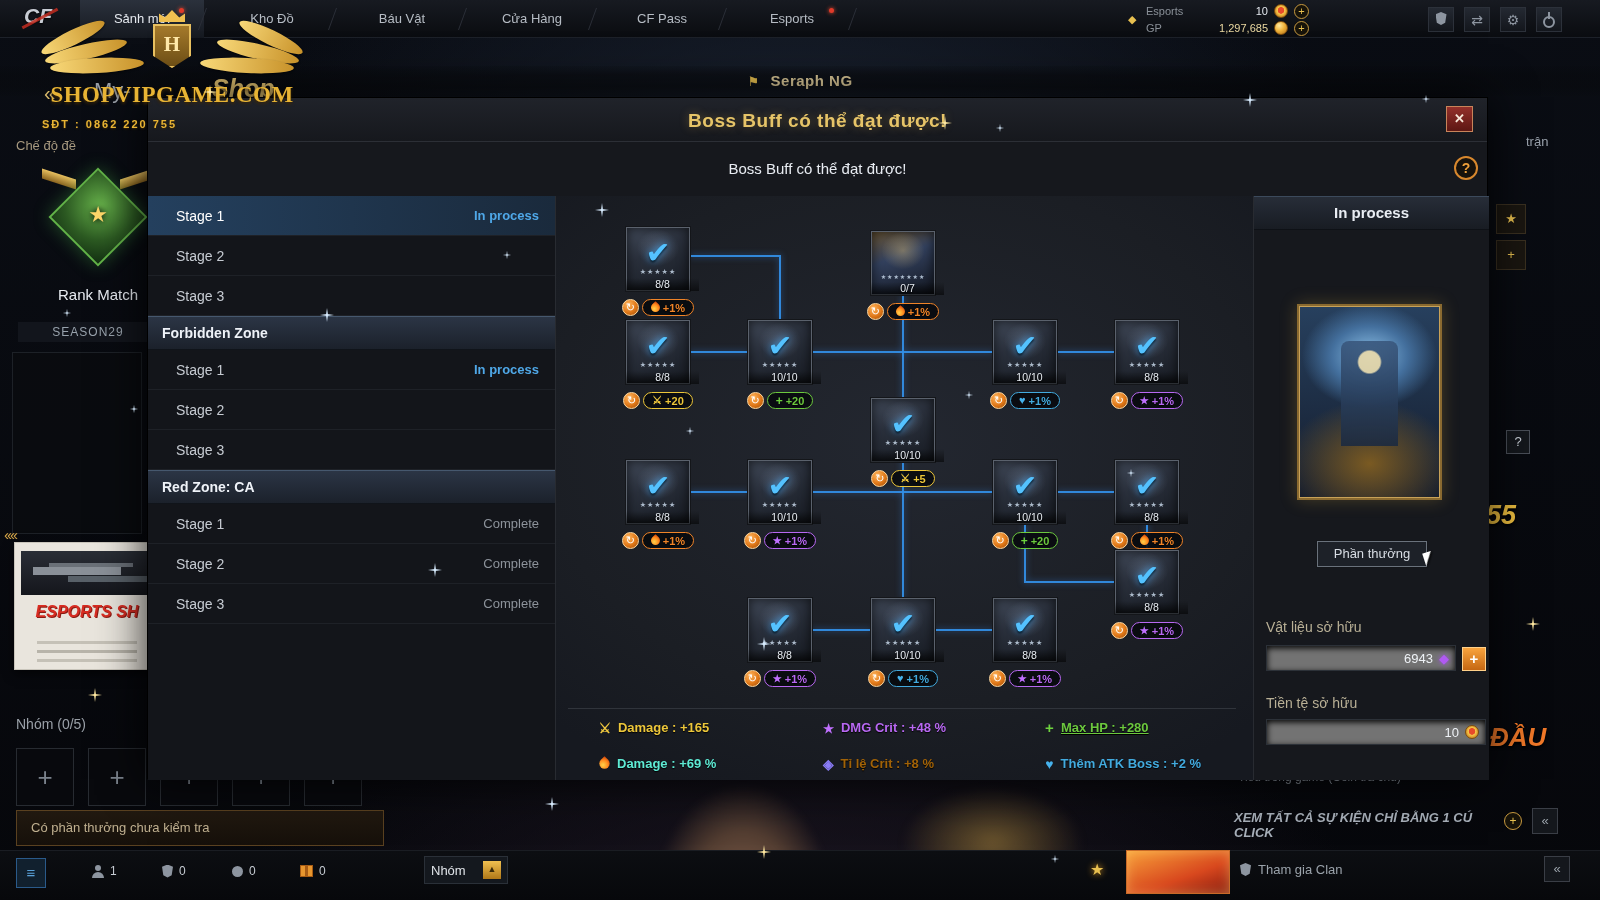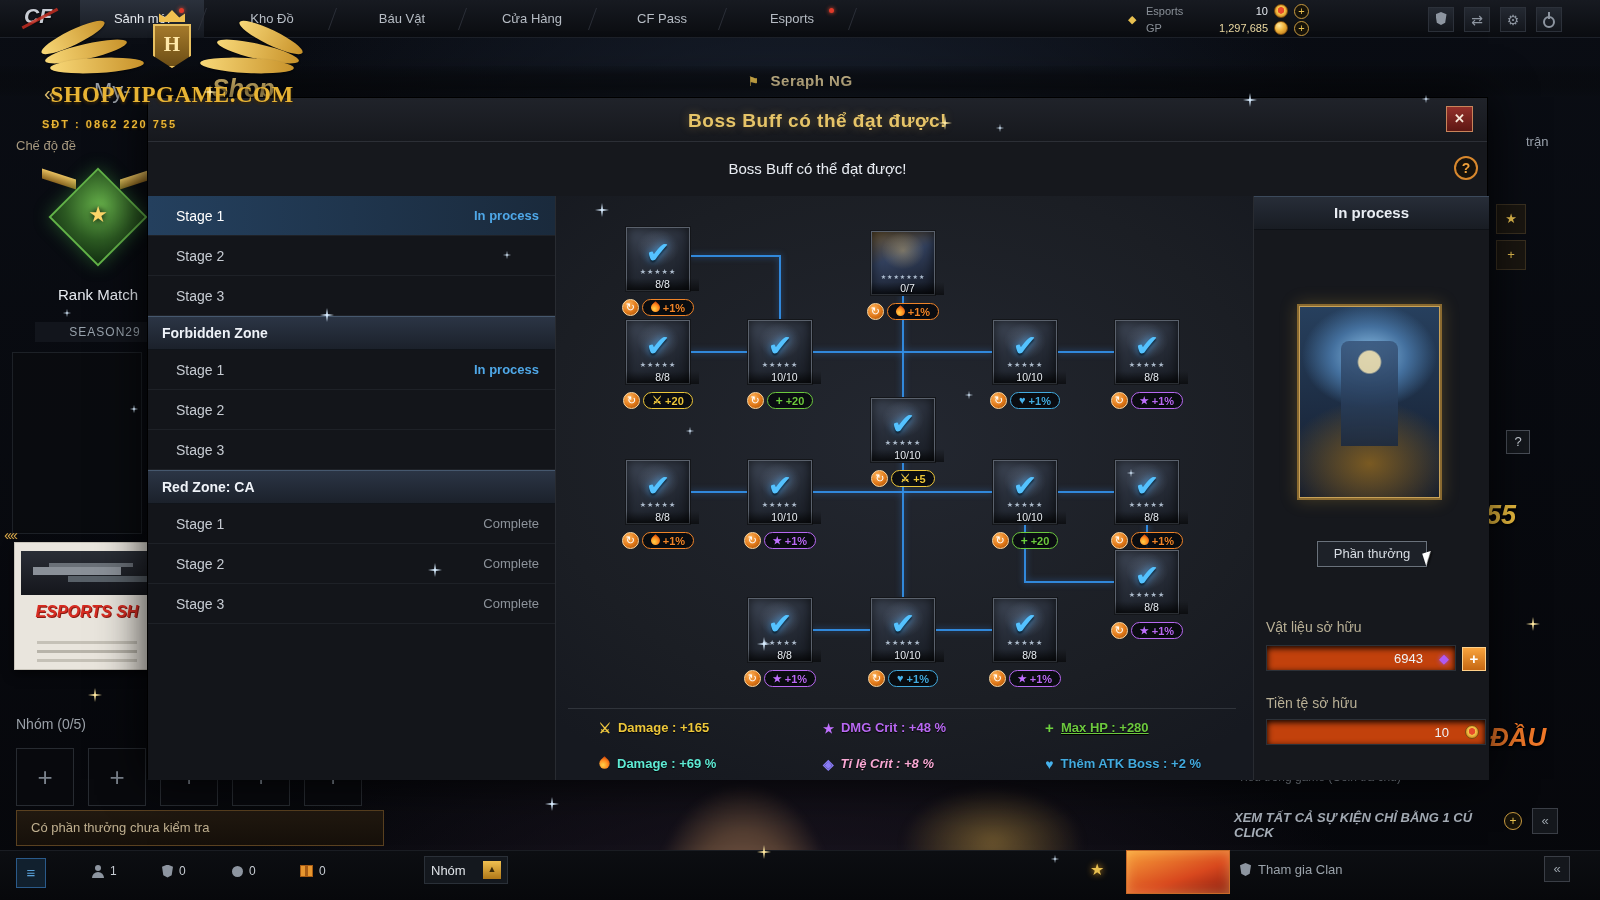--- a/index.html
+++ b/index.html
@@ -48,21 +48,21 @@
 .tabshop{position:absolute;left:212px;top:74px;font-size:25px;color:#e0c070;font-weight:bold;font-style:italic}
 .modelbl{position:absolute;left:16px;top:138px;font-size:13px;color:#a89a80}
 .emblem{position:absolute;left:34px;top:166px;width:128px;height:118px}
 .em-w{position:absolute;top:8px;width:34px;height:10px;background:linear-gradient(#e8c060,#8a6420)}
 .em-w.l{left:8px;transform:skewY(18deg)}
 .em-w.r{right:8px;transform:skewY(-18deg)}
 .em-d{position:absolute;left:29px;top:16px;width:70px;height:70px;transform:rotate(45deg);background:radial-gradient(circle at 40% 35%,#66b04a,#2c5a22 60%,#133012);border:2px solid #63b548;box-shadow:0 0 18px rgba(80,200,80,.35)}
 .em-star{position:absolute;left:0;right:0;top:36px;text-align:center;color:#ffd86a;font-size:22px;text-shadow:0 0 6px #000}
 .em-star::before{content:"★"}
 .ranktitle{position:absolute;left:12px;top:286px;width:172px;text-align:center;font-size:15px;color:#e8ecf2}
-.season{position:absolute;left:35px;top:322px;width:140px;height:20px;line-height:20px;text-align:center;background:rgba(20,24,30,.85);color:#98a2ac;font-size:12px;letter-spacing:1px}
+.season{position:absolute;left:18px;top:322px;width:140px;height:20px;line-height:20px;text-align:center;background:rgba(20,24,30,.85);color:#98a2ac;font-size:12px;letter-spacing:1px}
 .leftbox{position:absolute;left:12px;top:352px;width:130px;height:182px;background:rgba(10,12,16,.65);border:1px solid #1d2127}
 .shoparr{position:absolute;left:4px;top:526px;color:#d8a84a;font-size:15px;letter-spacing:-2px}
 .espb{position:absolute;left:14px;top:542px;width:146px;height:128px;background:#e9e5dd;border:1px solid #c9c5bb;box-shadow:0 4px 10px rgba(0,0,0,.6)}
 .espb::before{content:"";position:absolute;left:6px;top:8px;right:6px;height:44px;background:linear-gradient(#2a2e36,#14161c)}
 .espb .gun{position:absolute;left:18px;top:24px;width:88px;height:8px;background:#8a9098;box-shadow:14px -6px 0 -2px #6a7078,34px 8px 0 -1px #586068}
 .esp-t{position:absolute;left:0;right:0;top:60px;text-align:center;color:#d82c22;font-size:16px;font-weight:900;font-style:italic;text-shadow:1px 1px 0 #8a1c14}
 .espb::after{content:"";position:absolute;left:22px;right:22px;bottom:16px;height:3px;background:#b8b4aa;box-shadow:0 9px 0 #c5c1b7,0 -9px 0 #c5c1b7}
 
 
 .partylbl{position:absolute;left:16px;top:716px;font-size:14px;color:#9aa0a8}
@@ -153,21 +153,21 @@
 .rpanel{position:absolute;left:1105px;top:98px;width:236px;height:584px;background:#16181d;border-left:1px solid #282b31}
 .rstatus{height:34px;background:linear-gradient(#272d38,#181c23);border-top:1px solid #3c4a5c;border-bottom:1px solid #0e1116;color:#e9edf3;font-size:15px;font-weight:bold;text-align:center;line-height:32px}
 .card{position:absolute;left:43px;top:108px;width:145px;height:196px;border:2px solid #8a6a30;box-shadow:0 0 16px rgba(200,160,60,.28),inset 0 0 0 1px #c8a258;background:
  radial-gradient(90px 70px at 50% 26%,#8ec2e8 0%,#44709e 42%,rgba(0,0,0,0) 75%),
  radial-gradient(120px 90px at 50% 82%,#7a5a22 0%,rgba(30,24,10,0) 70%),
  linear-gradient(#27405e,#141c2c)}
 .card::before{content:"";position:absolute;left:30%;top:18%;width:40%;height:55%;background:radial-gradient(circle at 50% 20%,#e8d8a8 0 12%,rgba(0,0,0,0) 14%),linear-gradient(#3a587e,#1c2a40);border-radius:8px 8px 0 0;opacity:.9}
 .rbtn{position:absolute;left:63px;top:345px;width:110px;height:26px;border:1px solid #6a727c;outline:1px solid #14161a;background:#1d2128;color:#d8dde4;font-size:13px;text-align:center;line-height:24px;cursor:pointer}
 .cursorp{position:absolute;left:170px;top:356px;width:0;height:0;border-top:13px solid #fff;border-right:9px solid transparent;transform:rotate(-18deg);filter:drop-shadow(1px 1px 1px #000)}
 .rlabel{position:absolute;left:12px;color:#b9b096;font-size:14px}
-.rbar{position:absolute;left:12px;height:26px;background:#c2410c;border:1px solid #2c3138;box-shadow:inset 0 2px 6px #000;display:flex;align-items:center;justify-content:flex-end;padding-right:6px;gap:16px;color:#eef2f6;font-size:13px}
+.rbar{position:absolute;left:12px;height:26px;background:#737373;border:1px solid #2c3138;box-shadow:inset 0 2px 6px #000;display:flex;align-items:center;justify-content:flex-end;padding-right:6px;gap:6px;color:#eef2f6;font-size:13px}
 .gem::before{content:"◆";color:#b05af2;font-size:13px;text-shadow:0 0 5px #a050e8}
 .plusbtn{position:absolute;left:208px;top:451px;width:24px;height:24px;background:linear-gradient(#f9a43e,#c56712);border:1px solid #ffd089;color:#fff;font-weight:bold;font-size:15px;line-height:21px;text-align:center;cursor:pointer}
 
 
 .wm{position:absolute;left:36px;top:4px;width:272px;height:155px;z-index:60}
 .wf{position:absolute;background:linear-gradient(90deg,#f8d878,#c8922a);border-radius:50%;box-shadow:0 1px 2px rgba(0,0,0,.6)}
 .wfL1{left:2px;top:26px;width:70px;height:15px;transform:rotate(-26deg)}
 .wfL2{left:8px;top:40px;width:84px;height:15px;transform:rotate(-13deg)}
 .wfL3{left:14px;top:54px;width:94px;height:15px;transform:rotate(-3deg)}
 .wfR1{right:2px;top:26px;width:70px;height:15px;transform:rotate(26deg)}
@@ -582,21 +582,21 @@
     <div class="leg" style="left:452px;top:658px">
         <span class="bi flame"></span>
         <span class="ltxt" style="color: #5eead4;">Damage : +69 %</span>
       </div>
     <div class="leg" style="left:676px;top:622px">
         <span class="bi crit"></span>
         <span class="ltxt" style="color: rgb(184, 104, 242);">DMG Crit : +48 %</span>
       </div>
     <div class="leg" style="left:676px;top:658px">
         <span class="bi critrate"></span>
-        <span class="ltxt" style="color: #f9a8d4; font-style: italic;">Tỉ lệ Crit : +8 %</span>
+        <span class="ltxt" style="color: #a16207;">Tỉ lệ Crit : +8 %</span>
       </div>
     <div class="leg" style="left:898px;top:622px">
         <span class="bi hp"></span>
         <span class="ltxt" style="color: rgb(108, 200, 62); text-decoration: underline;">Max HP : +280</span>
       </div>
     <div class="leg" style="left:898px;top:658px">
         <span class="bi atkboss"></span>
         <span class="ltxt" style="color: rgb(66, 170, 222);">Thêm ATK Boss : +2 %</span>
       </div>
 

